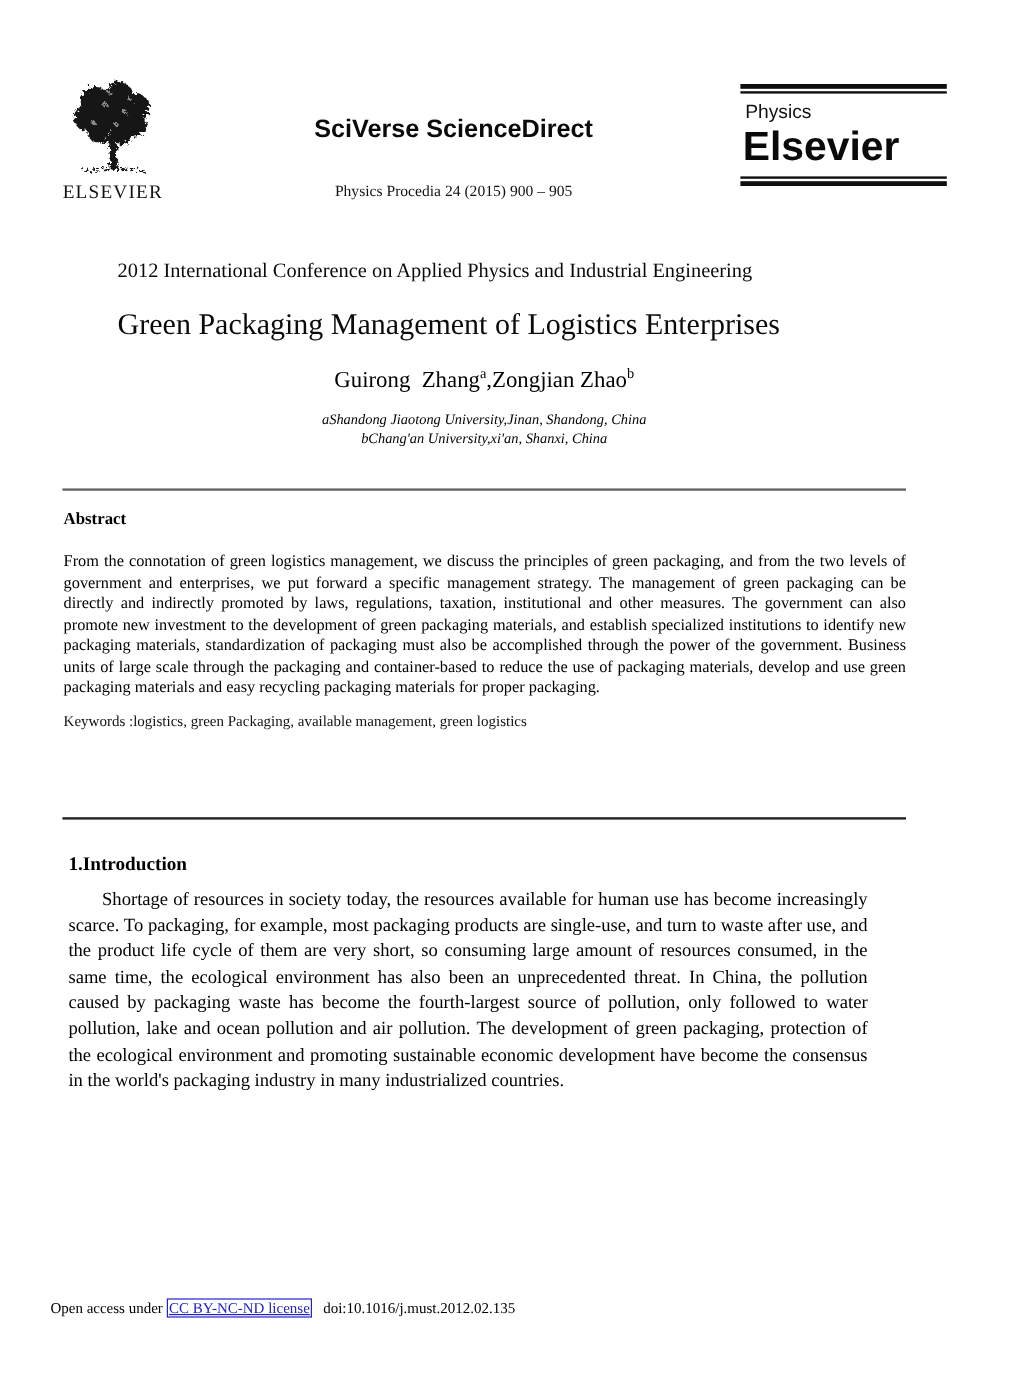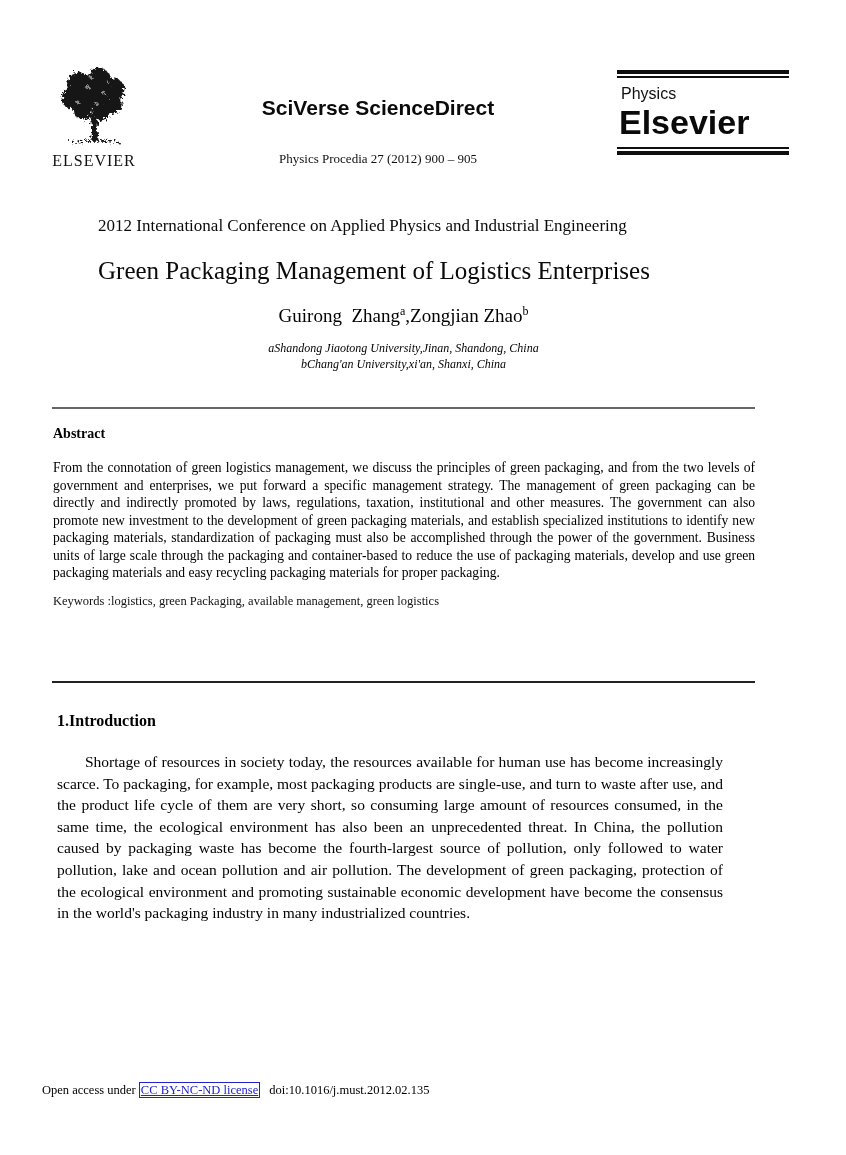--- a/index.html
+++ b/index.html
@@ -79,21 +79,21 @@
     padding:0 1px;
     font-size:12.5px;
     cursor:pointer;
   }
   .keywords-line{margin-top:12px;font-size:12.5px;color:#111;}
 
   
   .intro-section{position:absolute;left:57px;top:712px;width:666px;}
   .section-heading{font-size:16px;font-weight:bold;}
   .section-body{
-    margin-top:21px;font-size:15.5px;line-height:21.6px;
+    margin-top:9px;font-size:15.5px;line-height:21.6px;
     text-align:justify;text-indent:28px;
   }
 
   
   .page-footer{position:absolute;left:42px;top:1074px;width:780px;font-size:12.5px;line-height:18px;}
   .footer-line2{margin-top:7px;}
   .footer-doi{margin-left:6px;}
 </style>
 </head>
 <body>
@@ -132,21 +132,21 @@
           <path d="M40 56 C34 52 30 50 24 50 M48 55 C56 50 60 48 66 46" stroke="#161616" stroke-width="3" fill="none"></path>
           <path d="M20 82 Q45 78 72 82" stroke="#161616" stroke-width="2.5" fill="none" stroke-dasharray="5 3"></path>
         </g>
       </svg>
     </span>
     <div class="elsevier-wordmark">ELSEVIER</div>
   </div>
 
   <div class="header-center">
     <div class="sciverse">SciVerse ScienceDirect</div>
-    <div class="journal-citation">Physics Procedia 27 (2012) 900 – 905</div>
+    <div class="journal-citation">Physics Procedia 24 (2015) 900 – 905</div>
   </div>
 
   <div class="procedia-logo">
     <div class="pl-bar thick"></div>
     <div class="pl-bar thin"></div>
     <div class="pl-physics">Physics</div>
     <div class="pl-procedia">Elsevier</div>
     <div class="pl-bar thin2"></div>
     <div class="pl-bar thick2"></div>
   </div>

